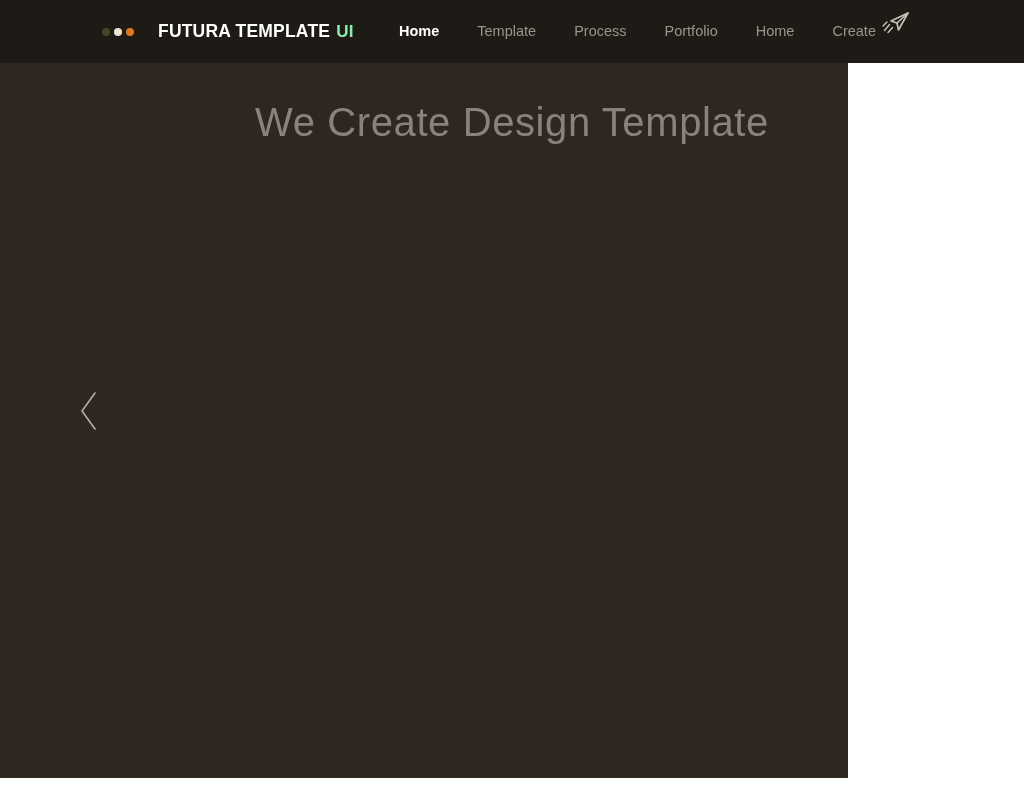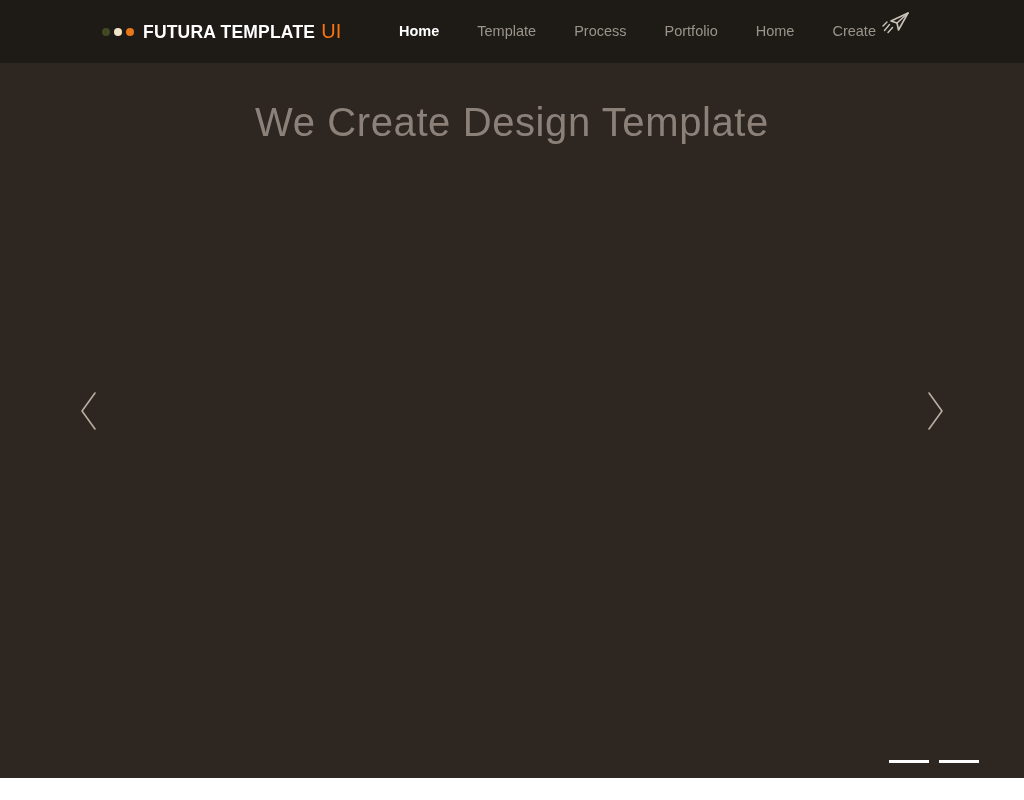--- a/index.html
+++ b/index.html
@@ -30,21 +30,21 @@
     align-items: center;
   }
 
   .brand {
     position: absolute;
     left: 102px;
     top: 0;
     height: 63px;
     display: flex;
     align-items: center;
-    gap: 9px;
+    gap: 24px;
     cursor: pointer;
     user-select: none;
   }
 
   .brand-dots {
     display: flex;
     align-items: center;
     gap: 4px;
     margin-top: 1px;
   }
@@ -61,23 +61,23 @@
     gap: 6px;
     white-space: nowrap;
   }
   .brand-name {
     font-size: 17.5px;
     font-weight: bold;
     color: #ffffff;
     letter-spacing: 0.2px;
   }
   .brand-suffix {
-    font-size: 20px;
-    font-weight: 400;
-    color: #f97316;
+    font-size: 17px;
+    font-weight: 700;
+    color: #86efac;
     letter-spacing: 0.2px;
   }
 
   .main-nav {
     position: absolute;
     left: 399px;
     top: 0;
     height: 63px;
     display: flex;
     align-items: center;
@@ -108,21 +108,21 @@
     align-items: center;
     justify-content: center;
     cursor: pointer;
   }
   .header-action svg { display: block; }
 
   
   .hero {
     position: absolute;
     top: 63px; left: 0;
-    width: 1024px;
+    width: 848px;
     height: 715px;
     background: #2e2620;
     overflow: hidden;
   }
 
   .hero-title {
     position: absolute;
     top: 37px;
     left: 0;
     width: 1024px;

